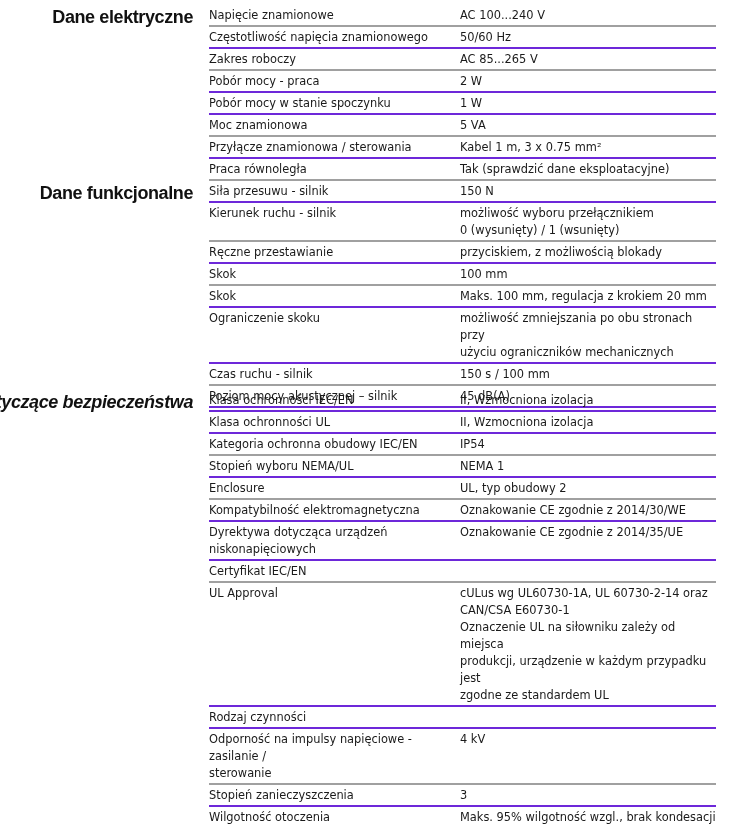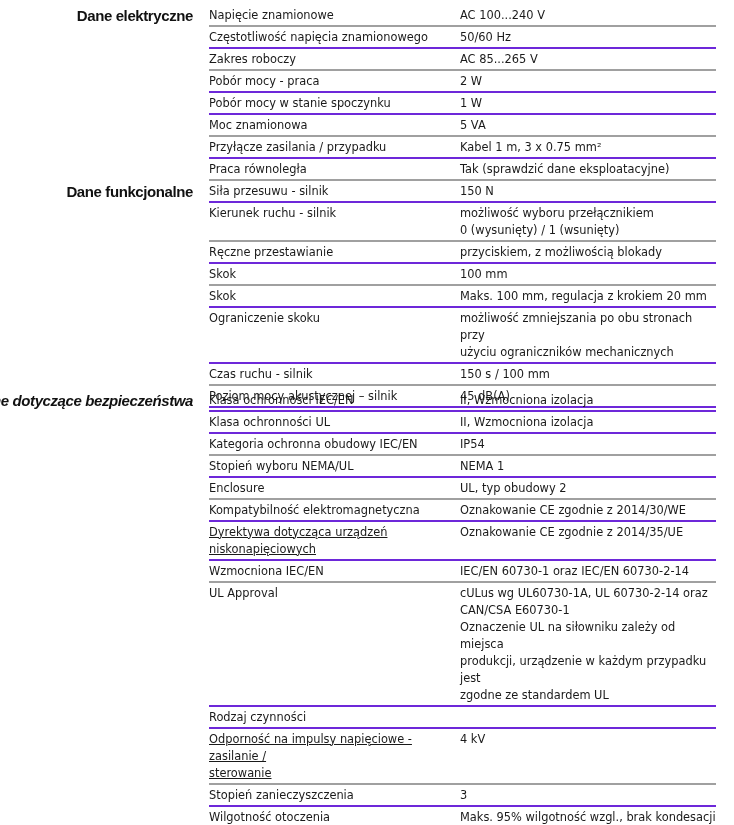--- a/index.html
+++ b/index.html
@@ -5,21 +5,21 @@
     html, body { margin: 0; padding: 0; background: #ffffff; }
     body {
       width: 734px; height: 825px; overflow: hidden; position: relative;
       font-family: "DejaVu Sans", sans-serif;
       color: #1a1a1a;
     }
     .section { position: absolute; left: 0; width: 734px; }
     .section-title {
       position: absolute; right: 541px; top: 6px;
       font-family: "Liberation Sans", sans-serif;
-      font-weight: bold; font-size: 15px; letter-spacing: -0.4px;
+      font-weight: bold; font-size: 18px; letter-spacing: -0.4px;
       white-space: nowrap; color: #111;
     }
     .rows { position: absolute; left: 209px; width: 507px; top: 0; }
     .row {
       display: flex; border-bottom: 2px solid #6d28d9;
       font-size: 11.4px; line-height: 17px; padding-top: 1.5px; padding-bottom: 1.5px;
     }
     .row.light { border-bottom-color: #a0a0a0; }
     .cell-label { width: 245px; flex: 0 0 245px; padding-right: 6px; color: #1a1a1a; }
     .cell-value { flex: 1; white-space: pre-line; color: #1a1a1a; }
@@ -48,21 +48,21 @@
       </div>
     <div class="row">
         <span class="cell-label">Pobór mocy w stanie spoczynku</span>
         <span class="cell-value">1 W</span>
       </div>
     <div class="row light">
         <span class="cell-label">Moc znamionowa</span>
         <span class="cell-value">5 VA</span>
       </div>
     <div class="row">
-        <span class="cell-label">Przyłącze zasilania / przypadku</span>
+        <span class="cell-label">Przyłącze znamionowa / sterowania</span>
         <span class="cell-value">Kabel 1 m, 3 x 0.75 mm²</span>
       </div>
     <div class="row light">
         <span class="cell-label">Praca równoległa</span>
         <span class="cell-value">Tak (sprawdzić dane eksploatacyjne)</span>
       </div>
   </div>
 </div>
 
 <div class="section" style="top:181px;">
@@ -126,41 +126,40 @@
       </div>
     <div class="row light">
         <span class="cell-label">Enclosure</span>
         <span class="cell-value">UL, typ obudowy 2</span>
       </div>
     <div class="row">
         <span class="cell-label">Kompatybilność elektromagnetyczna</span>
         <span class="cell-value">Oznakowanie CE zgodnie z 2014/30/WE</span>
       </div>
     <div class="row">
-        <span class="cell-label" style="white-space:pre-line;text-decoration:underline;">Dyrektywa dotycząca urządzeń
+        <span class="cell-label" style="white-space:pre-line;">Dyrektywa dotycząca urządzeń
 niskonapięciowych</span>
         <span class="cell-value">Oznakowanie CE zgodnie z 2014/35/UE</span>
       </div>
     <div class="row light">
-        <span class="cell-label">Wzmocniona IEC/EN</span>
-        <span class="cell-value">IEC/EN 60730-1 oraz IEC/EN 60730-2-14</span>
+        <span class="cell-label">Certyfikat IEC/EN</span>
       </div>
     <div class="row">
         <span class="cell-label">UL Approval</span>
         <span class="cell-value">cULus wg UL60730-1A, UL 60730-2-14 oraz
 CAN/CSA E60730-1
 Oznaczenie UL na siłowniku zależy od miejsca
 produkcji, urządzenie w każdym przypadku jest
 zgodne ze standardem UL</span>
       </div>
     <div class="row">
         <span class="cell-label">Rodzaj czynności</span>
       </div>
     <div class="row light">
-        <span class="cell-label" style="white-space:pre-line;text-decoration:underline;">Odporność na impulsy napięciowe - zasilanie /
+        <span class="cell-label" style="white-space:pre-line;">Odporność na impulsy napięciowe - zasilanie /
 sterowanie</span>
         <span class="cell-value">4 kV</span>
       </div>
     <div class="row">
         <span class="cell-label">Stopień zanieczyszczenia</span>
         <span class="cell-value">3</span>
       </div>
     <div class="row light">
         <span class="cell-label">Wilgotność otoczenia</span>
         <span class="cell-value">Maks. 95% wilgotność wzgl., brak kondesacji</span>

